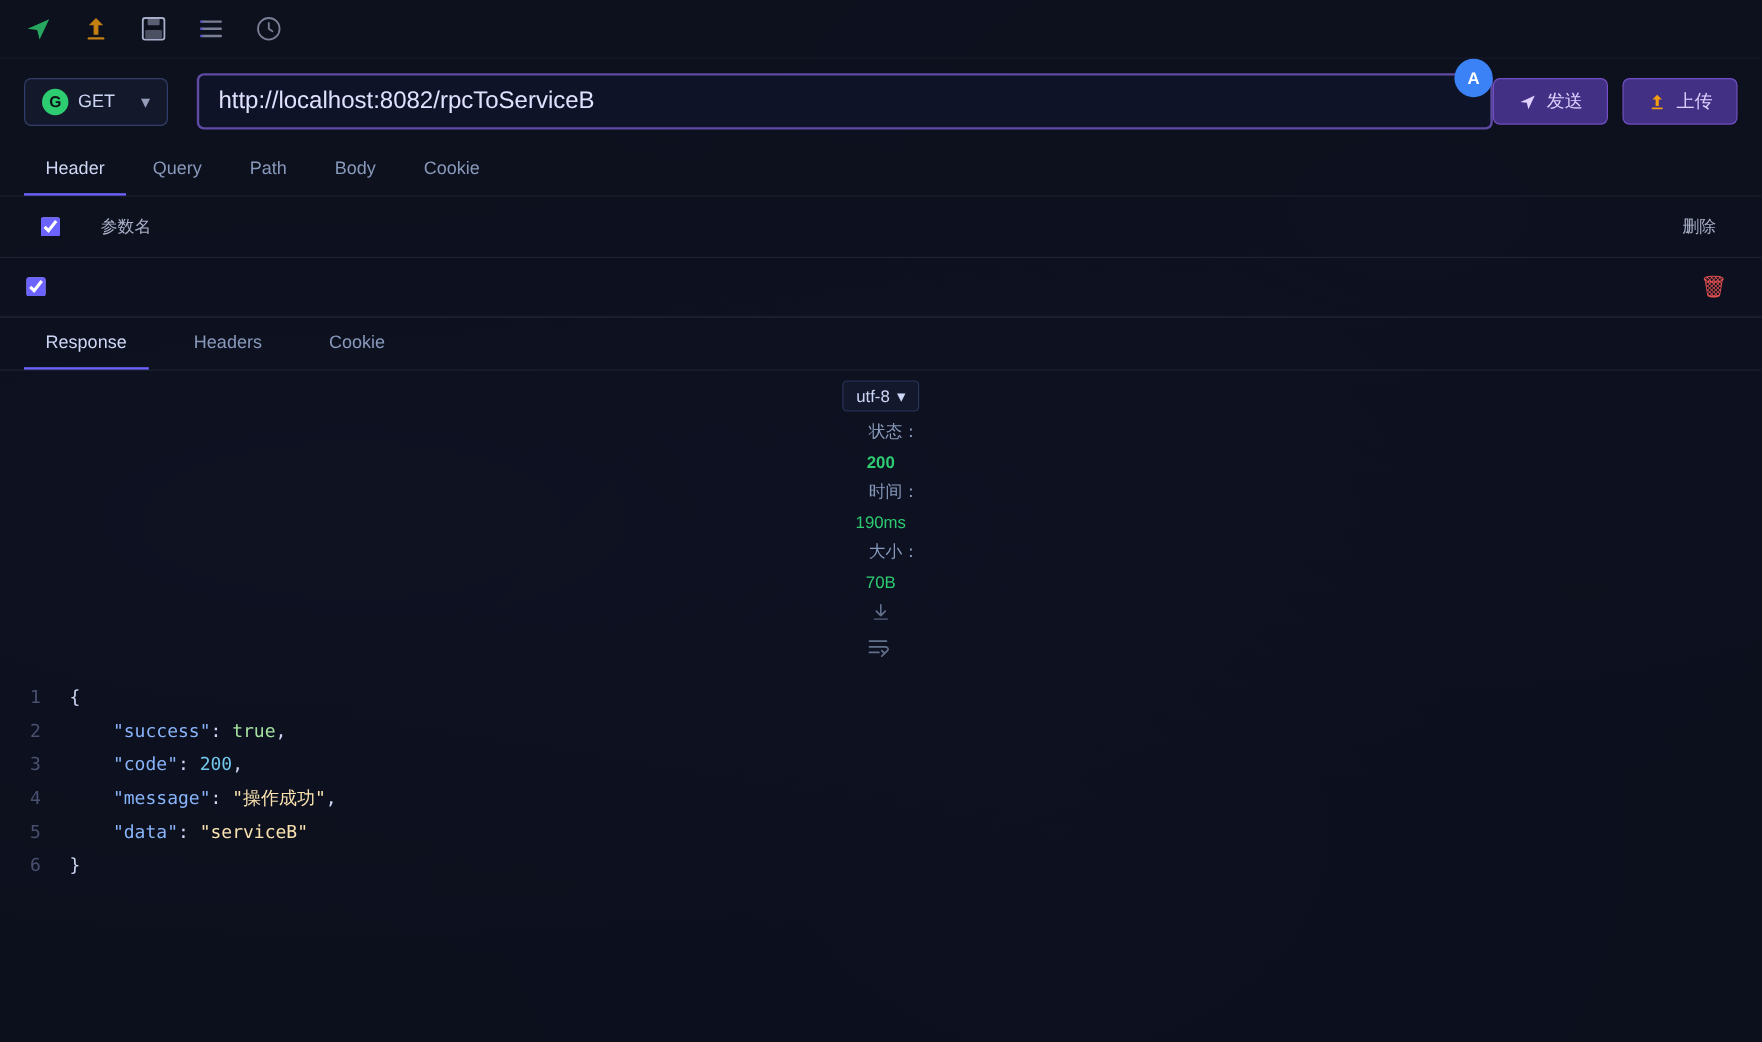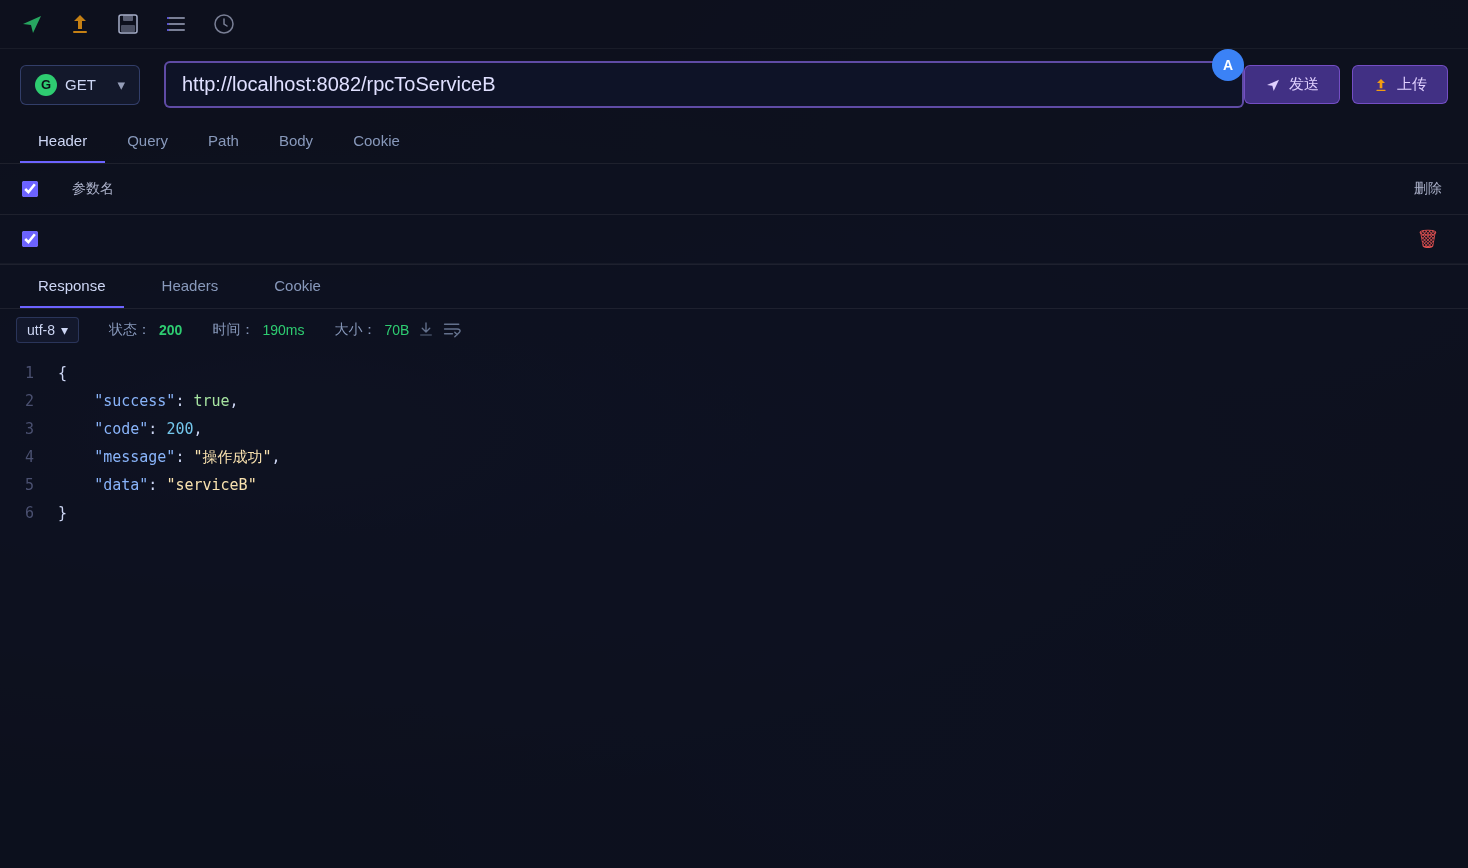--- a/index.html
+++ b/index.html
@@ -189,21 +189,21 @@
     
     .params-table {
       background: rgba(13, 17, 30, 0.85);
       border-bottom: 1px solid rgba(255,255,255,0.07);
     }
 
     .params-header-row {
       display: flex;
       align-items: center;
       border-bottom: 1px solid rgba(255,255,255,0.07);
-      padding: 8px 0;
+      padding: 8px 12px;
     }
 
     .checkbox-cell {
       width: 60px;
       display: flex;
       align-items: center;
       justify-content: center;
     }
 
     .checkbox {
@@ -292,20 +292,21 @@
     }
 
     
     .status-bar {
       display: flex;
       align-items: center;
       padding: 8px 16px;
       gap: 8px;
       font-size: 14px;
       color: #8899bb;
+      flex-direction: column;
     }
 
     .encoding-select {
       background: rgba(20, 25, 45, 0.9);
       border: 1.5px solid rgba(100, 120, 200, 0.3);
       border-radius: 4px;
       padding: 4px 10px;
       color: #cdd6f4;
       font-size: 14px;
       cursor: pointer;

